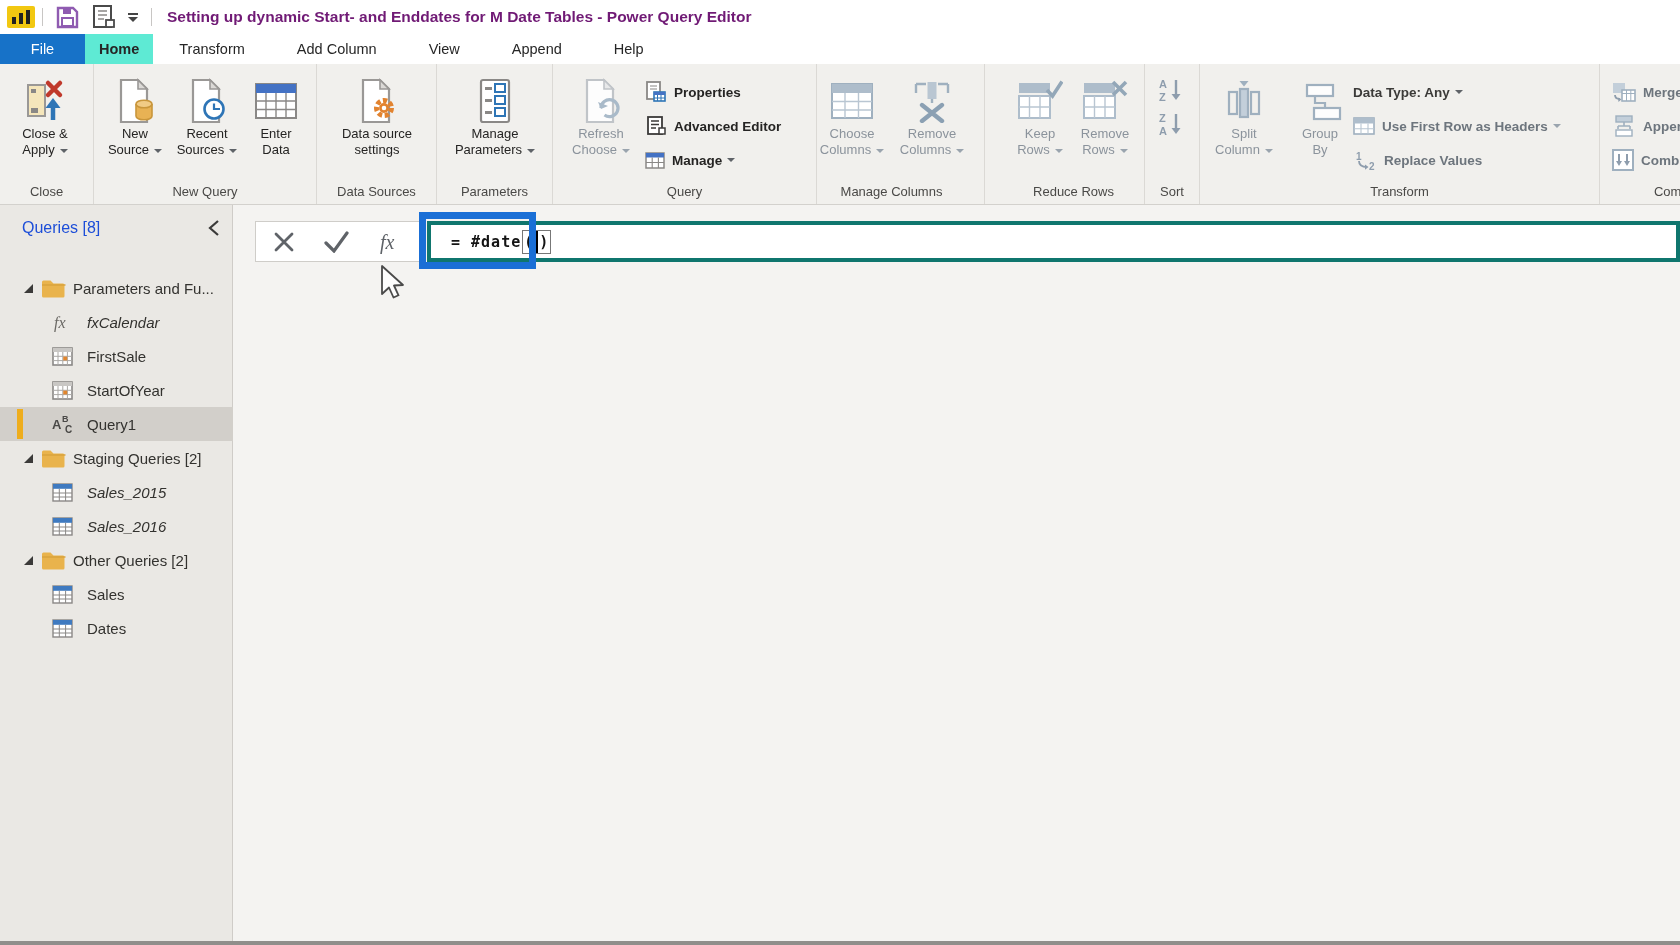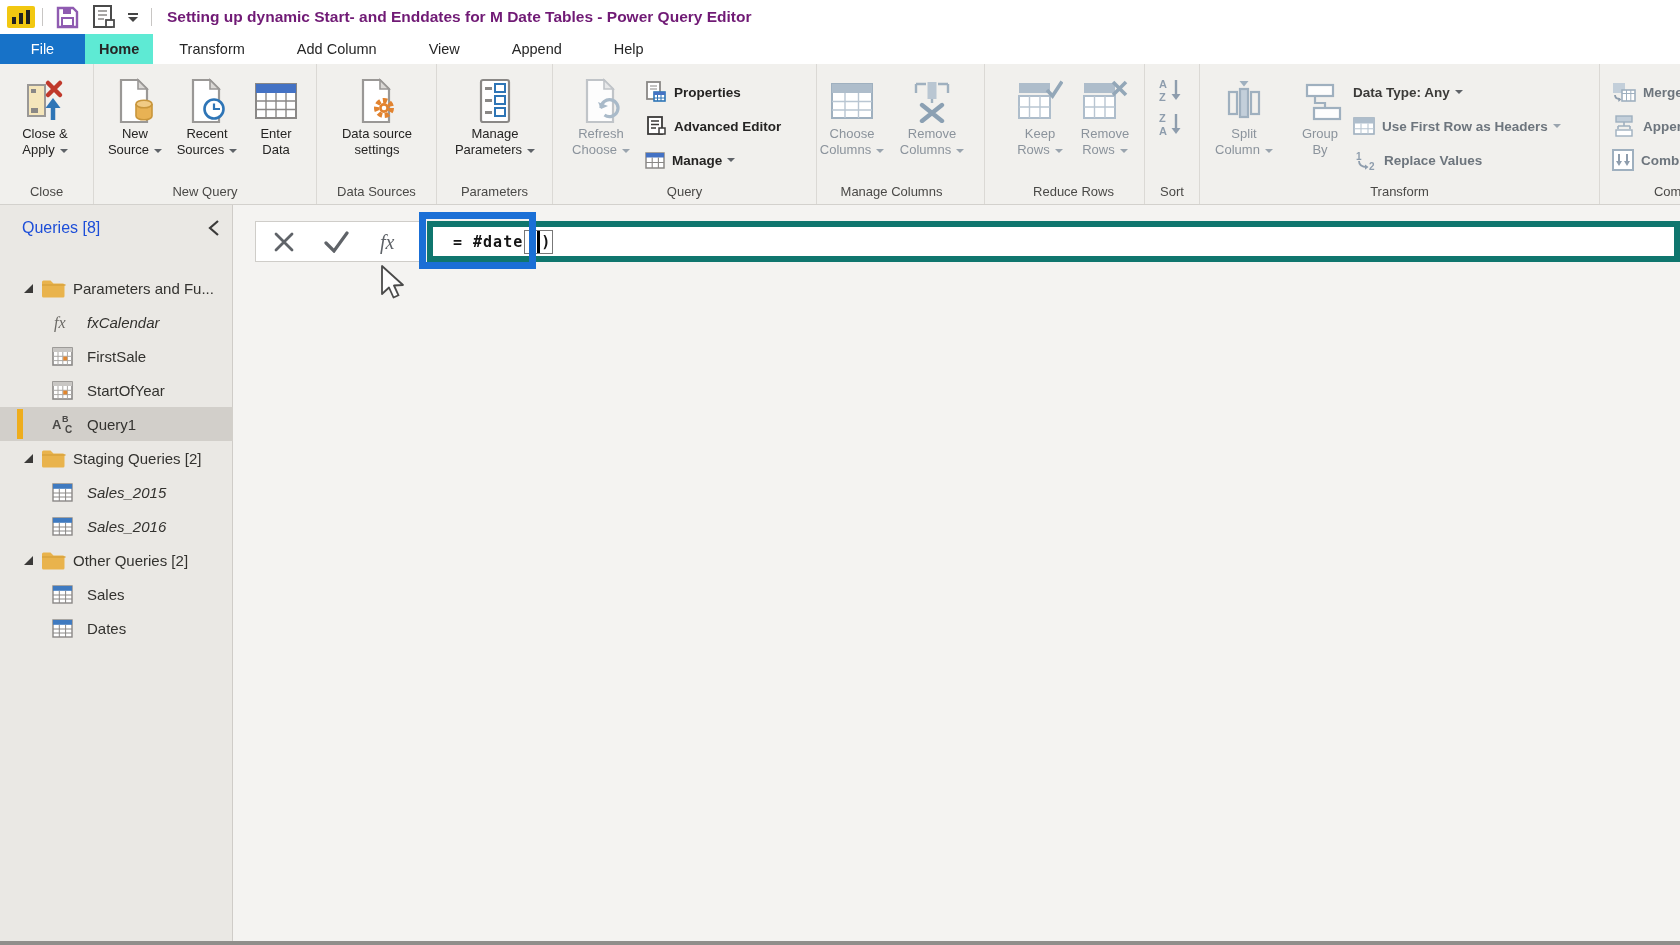--- a/index.html
+++ b/index.html
@@ -45,21 +45,21 @@
   .qicon { position:absolute; display:flex; align-items:center; }
   .lvl0 .qicon { left:41px; } .lvl1 .qicon { left:52px; }
   .qlabel { position:absolute; font-size:15px; color:#33322f; white-space:nowrap; }
   .lvl0 .qlabel { left:73px; } .lvl1 .qlabel { left:87px; }
   .it { font-style:italic; }
 
   
   .main { position:absolute; left:234px; top:205px; width:1446px; height:736px; background:#f4f3f1; }
   .fcluster { position:absolute; left:255px; top:221px; width:165px; height:41px; background:#ffffff; border:1px solid #cfcdc9; display:flex; align-items:center; justify-content:space-between; padding:0 16px; }
   .fbtn { display:flex; align-items:center; justify-content:center; cursor:pointer; }
-  .ffield { position:absolute; left:427px; top:221px; width:1253px; height:41px; background:#ffffff; border:6px solid #0f766e; display:flex; align-items:center; padding-left:20px; font-family:"DejaVu Sans Mono","Liberation Mono",monospace; font-size:15px; font-weight:bold; color:#141414; letter-spacing:1px; }
+  .ffield { position:absolute; left:427px; top:221px; width:1253px; height:41px; background:#ffffff; border:4px solid #0f766e; display:flex; align-items:center; padding-left:20px; font-family:"DejaVu Sans Mono","Liberation Mono",monospace; font-size:15px; font-weight:bold; color:#141414; letter-spacing:1px; }
   .paren-box { display:inline-flex; align-items:center; border:1px solid #777; padding:0 1px; margin-left:1px; }
   .tcursor { display:inline-block; width:3px; height:22px; background:#000; margin:0 1px; }
   .hl-box { position:absolute; left:419px; top:212px; width:117px; height:57px; border:7px solid #1a6fd6; pointer-events:none; }
 
   .window-bottom { position:absolute; left:0; top:941px; width:1680px; height:4px; background:#908e8b; }
   .mouse-cursor { position:absolute; left:380px; top:265px; }
   svg { display:block; }
   .fx-text { font-family:"Liberation Serif","DejaVu Serif",serif; font-style:italic; }
 </style>
 </head>

